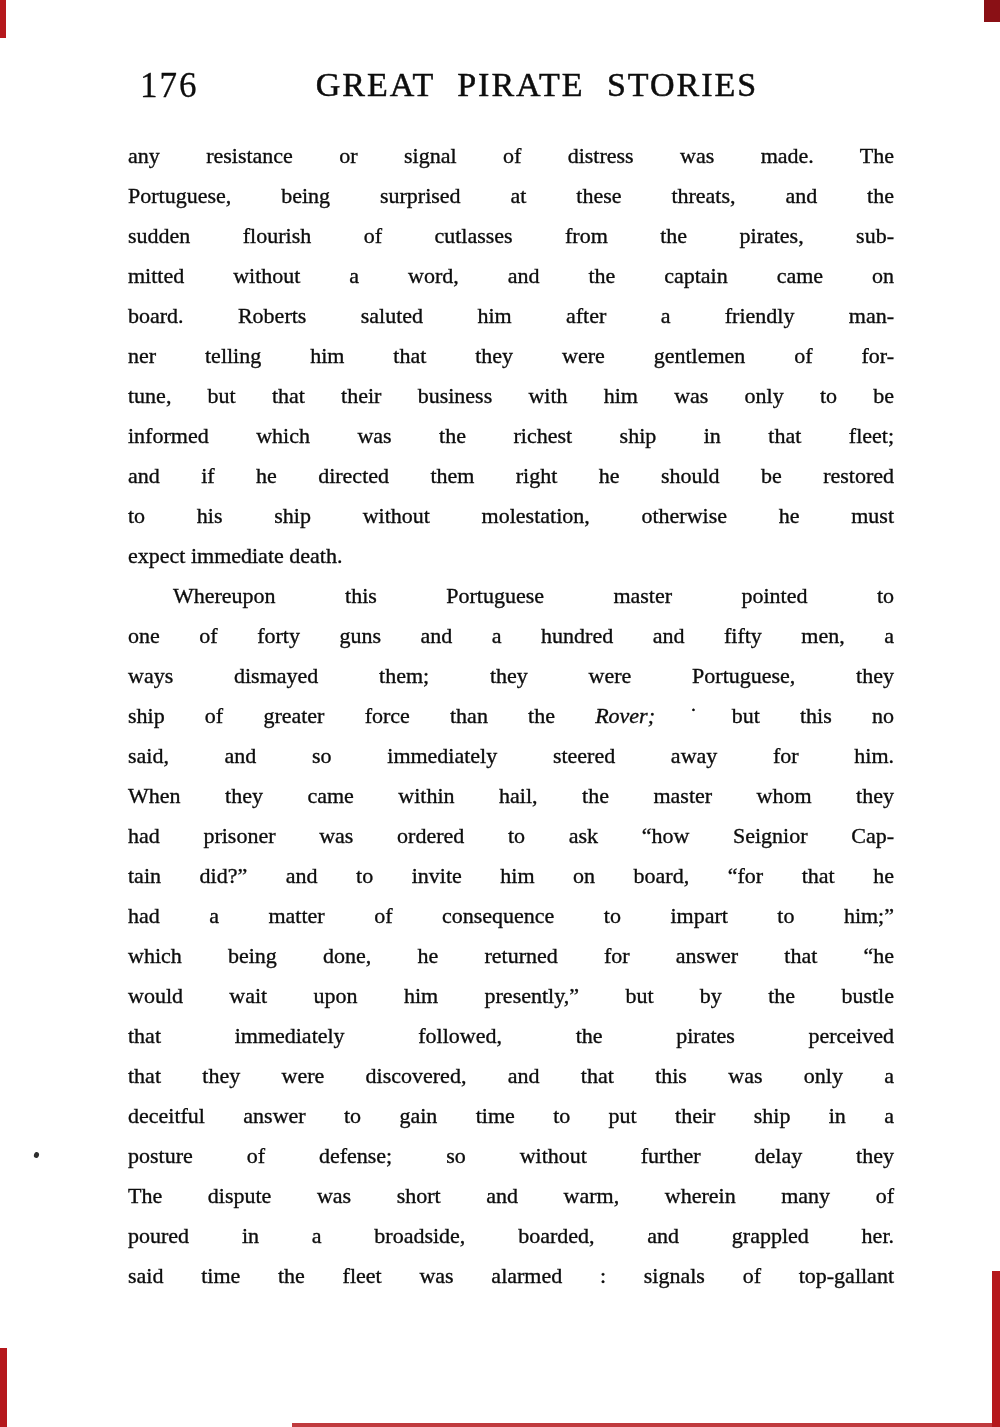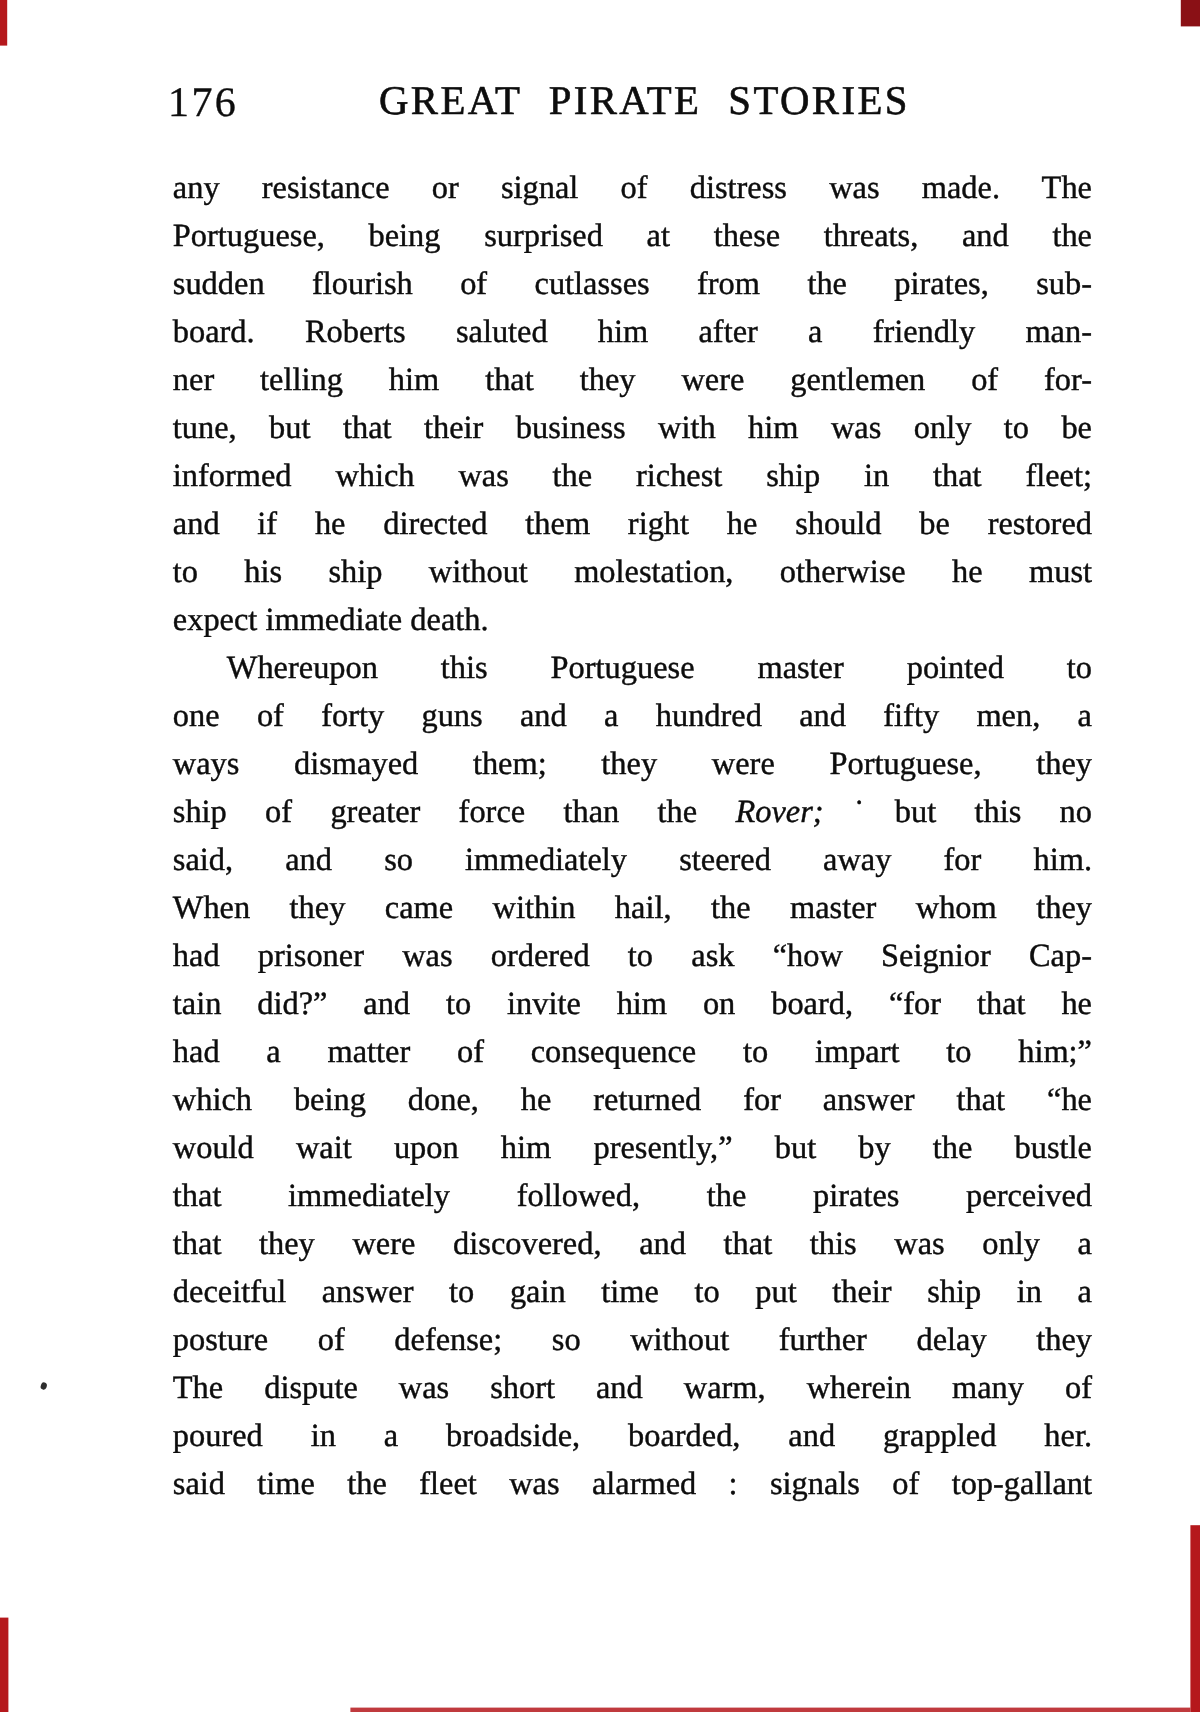--- a/index.html
+++ b/index.html
@@ -45,23 +45,23 @@
     font-weight: normal;
     letter-spacing: 2px;
     word-spacing: 12px;
     -webkit-text-stroke: 0.5px var(--ink);
     transform: translateX(14px);
   }
   
   .body-text {
     position: absolute;
     top: 136px;
-    left: 144px;
+    left: 128px;
     width: 766px;
-    font-size: 27px;
+    font-size: 22px;
     line-height: 40px;
     -webkit-text-stroke: 0.35px var(--ink);
   }
   .line {
     text-align: justify;
     text-align-last: justify;
     white-space: normal;
     height: 40px;
     overflow: visible;
   }
@@ -94,20 +94,21 @@
   <header class="header">
     <span class="page-number">176</span>
     <h1 class="running-title">GREAT PIRATE STORIES</h1>
   </header>
 
   <main class="body-text">
       <div class="paragraph">
         <div class="line">any resistance or signal of distress was made.  The</div>
         <div class="line">Portuguese, being surprised at these threats, and the</div>
         <div class="line">sudden flourish of cutlasses from the pirates, sub-</div>
+        <div class="line">mitted without a word, and the captain came on</div>
         <div class="line">board.  Roberts saluted him after a friendly man-</div>
         <div class="line">ner telling him that they were gentlemen of for-</div>
         <div class="line">tune, but that their business with him was only to be</div>
         <div class="line">informed which was the richest ship in that fleet;</div>
         <div class="line">and if he directed them right he should be restored</div>
         <div class="line">to his ship without molestation, otherwise he must</div>
         <div class="line no-stretch">expect immediate death.</div>
       </div>
       <div class="paragraph">
         <div class="line indent">Whereupon this Portuguese master pointed to</div>

